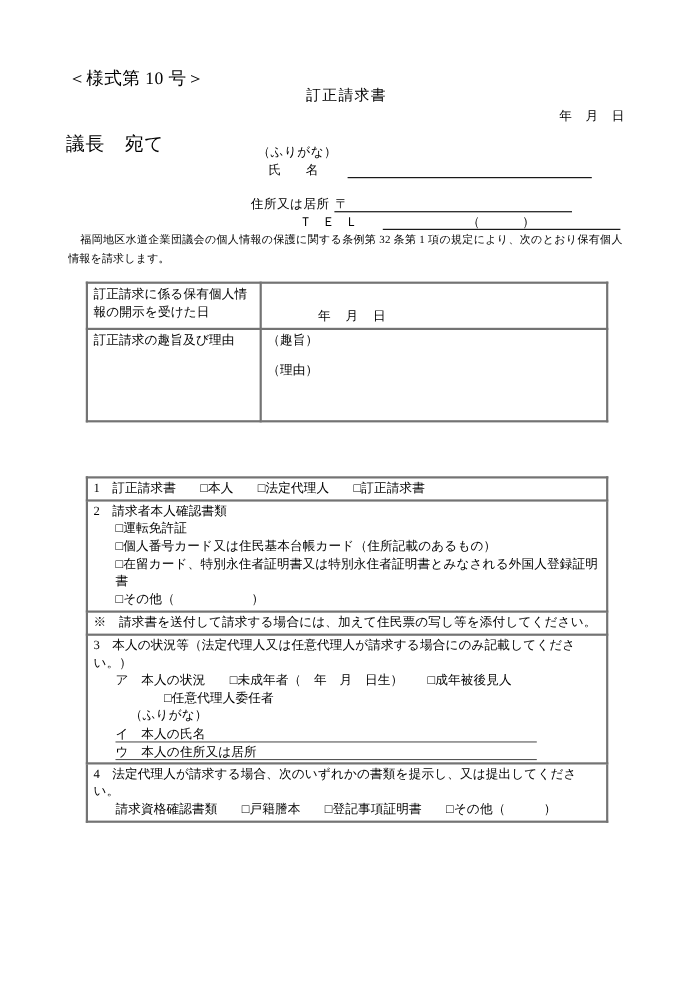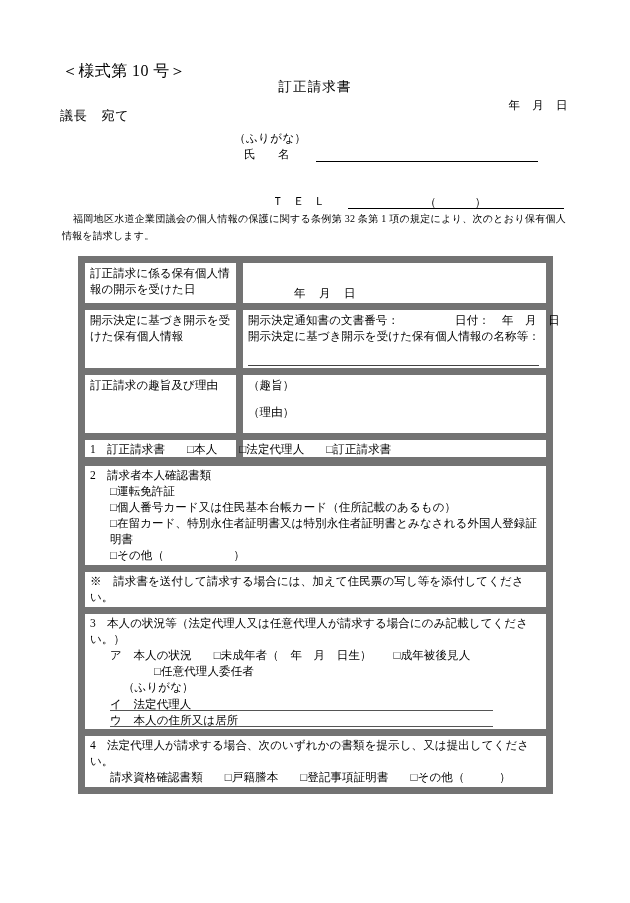--- a/index.html
+++ b/index.html
@@ -41,22 +41,22 @@
     position: absolute;
     right: 62px;
     top: 98px;
     font-size: 11.5px;
     letter-spacing: 0.4px;
     white-space: nowrap;
   }
   .addressee {
     position: absolute;
     left: 60px;
-    top: 107px;
-    font-size: 13px;
+    top: 119px;
+    font-size: 17px;
     letter-spacing: 0.8px;
     white-space: nowrap;
   }
 
   .furigana-head {
     position: absolute;
     left: 234px;
     top: 131px;
     font-size: 11.5px;
     letter-spacing: 0.4px;
@@ -161,21 +161,21 @@
   
   .tbl {
     position: absolute;
     left: 78px;
     width: 475px;
     border-collapse: collapse;
     table-layout: fixed;
     font-size: 11.5px;
   }
   .tbl td {
-    border: 7px solid #737373;
+    border: 2px solid #737373;
     padding: 2px 5px;
     vertical-align: top;
     line-height: 16px;
     letter-spacing: 0.1px;
   }
   #table-detail { top: 256px; }
   #table-detail .col-label { width: 158px; }
 
   #table-docs { top: 433px; }
   #table-docs td { padding: 1px 5px 2px 5px; }
@@ -224,20 +224,23 @@
   <div class="doc-title">訂正請求書</div>
   <div class="date-line">年　月　日</div>
   <div class="addressee">議長　宛て</div>
 
   <div class="furigana-head">（ふりがな）</div>
 
   <div class="name-row">
     <span class="name-label"><span>氏</span><span class="sp"></span><span>名</span></span><span class="name-rule"></span>
   </div>
 
+  <div class="addr-row">
+    <span class="addr-label">住所又は居所</span><span class="addr-rule"><span class="mark">〒</span></span>
+  </div>
 
   <div class="tel-row">
     <span class="tel-label"><span>Ｔ</span><span class="sp"></span><span>Ｅ</span><span class="sp"></span><span>Ｌ</span></span><span class="tel-rule"><span class="paren">（　　　）</span></span>
   </div>
 
   <div class="intro">福岡地区水道企業団議会の個人情報の保護に関する条例第 32 条第 1 項の規定により、次のとおり保有個人情報を請求します。</div>
 
   <table class="tbl" id="table-detail">
     <colgroup>
         <col class="col-label">
@@ -245,28 +248,20 @@
       </colgroup>
     <tbody>
       <tr>
         <td>訂正請求に係る保有個人情報の開示を受けた日</td>
         <td>
           <div class="gap-line"></div>
           <div class="cell-date-value">年　月　日</div>
         </td>
       </tr>
       <tr>
-        <td>開示決定に基づき開示を受けた保有個人情報</td>
-        <td>
-          <div class="row-docnum"><span>開示決定通知書の文書番号：</span><span class="sp-xl"></span><span>日付：</span><span class="sp-w"></span><span>年　月　日</span></div>
-          <div>開示決定に基づき開示を受けた保有個人情報の名称等：</div>
-          <div class="rule-wide"></div>
-        </td>
-      </tr>
-      <tr>
         <td class="label-mid">訂正請求の趣旨及び理由</td>
         <td class="cell-purpose">
           <div>（趣旨）</div>
           <div style="height:11px"></div>
           <div>（理由）</div>
         </td>
       </tr>
     </tbody>
   </table>
 
@@ -291,21 +286,21 @@
       <tr>
         <td>※　請求書を送付して請求する場合には、加えて住民票の写し等を添付してください。</td>
       </tr>
 
       <tr>
         <td>
           <div><span class="num">3</span><span>本人の状況等（法定代理人又は任意代理人が請求する場合にのみ記載してください。）</span></div>
           <div class="indent-1 nowrap"><span>ア　本人の状況</span><span class="sp-m"></span><span class="chk">□未成年者（　年　月　日生）</span><span class="sp-m"></span><span class="chk">□成年被後見人</span></div>
           <div class="indent-3 chk">□任意代理人委任者</div>
           <div class="indent-2">（ふりがな）</div>
-          <div class="indent-1 nowrap"><span class="u-rule" style="width:383px"><span>イ　法定代理人</span></span></div>
+          <div class="indent-1 nowrap"><span class="u-rule" style="width:383px"><span>イ　本人の氏名</span></span></div>
           <div class="indent-1 nowrap"><span class="u-rule" style="width:383px"><span>ウ　本人の住所又は居所</span></span></div>
         </td>
       </tr>
 
       <tr>
         <td>
           <div><span class="num">4</span><span>法定代理人が請求する場合、次のいずれかの書類を提示し、又は提出してください。</span></div>
           <div class="indent-1 nowrap"><span>請求資格確認書類</span><span class="sp-m"></span><span class="chk">□戸籍謄本</span><span class="sp-m"></span><span class="chk">□登記事項証明書</span><span class="sp-m"></span><span class="chk">□その他（　　　）</span></div>
         </td>
       </tr>

